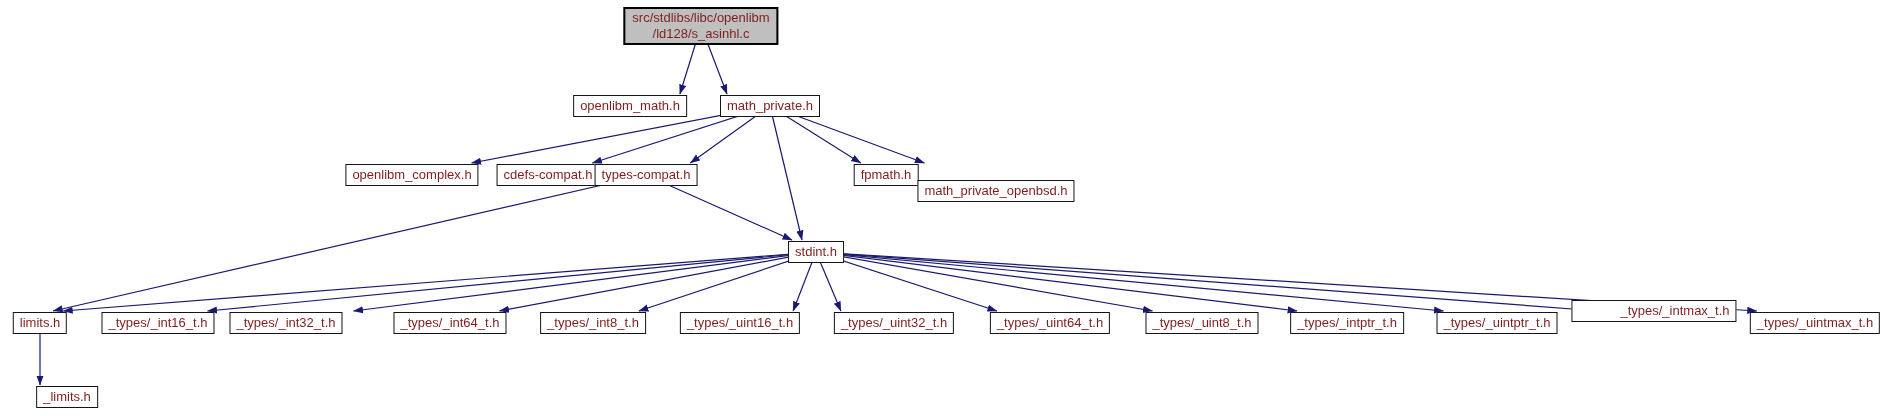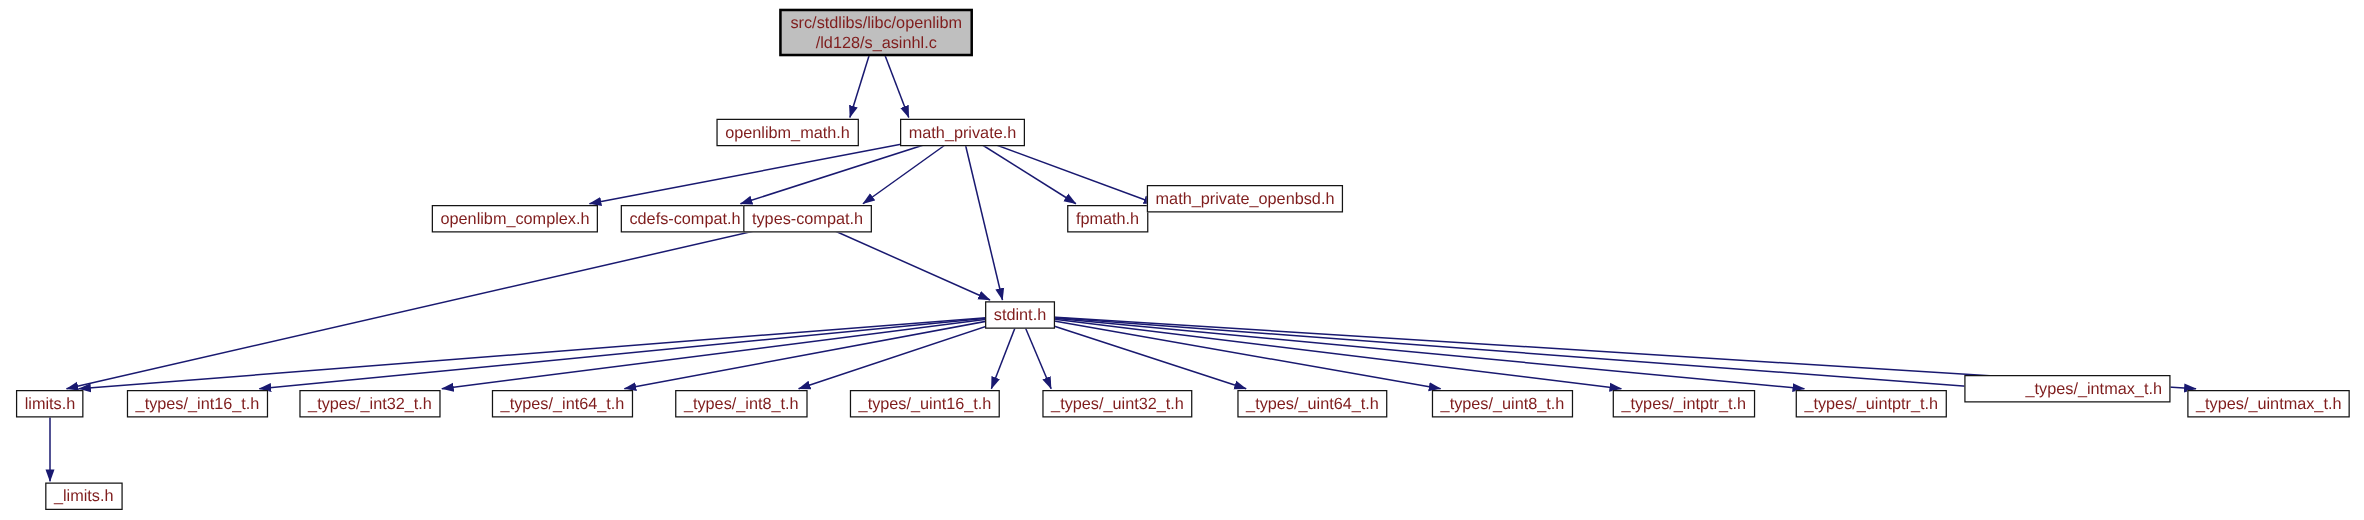--- a/index.html
+++ b/index.html
@@ -79,25 +79,25 @@
       <line x1="40.0" y1="323.0" x2="40.0" y2="385.0" stroke="#191970" stroke-width="1.2" marker-end="url(#arrow)"></line>
     </svg>
     <div class="node root" style="left: 701px; top: 7px;">src/stdlibs/libc/openlibm
 /ld128/s_asinhl.c</div>
     <div class="node" style="left: 630px; top: 95px;">openlibm_math.h</div>
     <div class="node" style="left: 770px; top: 95px;">math_private.h</div>
     <div class="node" style="left: 412px; top: 164px;">openlibm_complex.h</div>
     <div class="node" style="left: 548px; top: 164px;">cdefs-compat.h</div>
     <div class="node" style="left: 646px; top: 164px;">types-compat.h</div>
     <div class="node" style="left: 886px; top: 164px;">fpmath.h</div>
-    <div class="node" style="left: 996px; top: 148px;">math_private_openbsd.h</div>
+    <div class="node" style="left: 996px; top: 180px;">math_private_openbsd.h</div>
     <div class="node" style="left: 816px; top: 241px;">stdint.h</div>
     <div class="node" style="left: 40px; top: 312px;">limits.h</div>
     <div class="node" style="left: 158px; top: 312px;">_types/_int16_t.h</div>
-    <div class="node" style="left: 296px; top: 312px;">_types/_int32_t.h</div>
+    <div class="node" style="left: 286px; top: 312px;">_types/_int32_t.h</div>
     <div class="node" style="left: 450px; top: 312px;">_types/_int64_t.h</div>
     <div class="node" style="left: 593px; top: 312px;">_types/_int8_t.h</div>
     <div class="node" style="left: 740px; top: 312px;">_types/_uint16_t.h</div>
     <div class="node" style="left: 894px; top: 312px;">_types/_uint32_t.h</div>
     <div class="node" style="left: 1050px; top: 312px;">_types/_uint64_t.h</div>
     <div class="node" style="left: 1202px; top: 312px;">_types/_uint8_t.h</div>
     <div class="node" style="left: 1347px; top: 312px;">_types/_intptr_t.h</div>
     <div class="node" style="left: 1497px; top: 312px;">_types/_uintptr_t.h</div>
     <div class="node" style="left: 1654px; top: 300px; padding-left: 48px;">_types/_intmax_t.h</div>
     <div class="node" style="left: 1815px; top: 312px;">_types/_uintmax_t.h</div>

